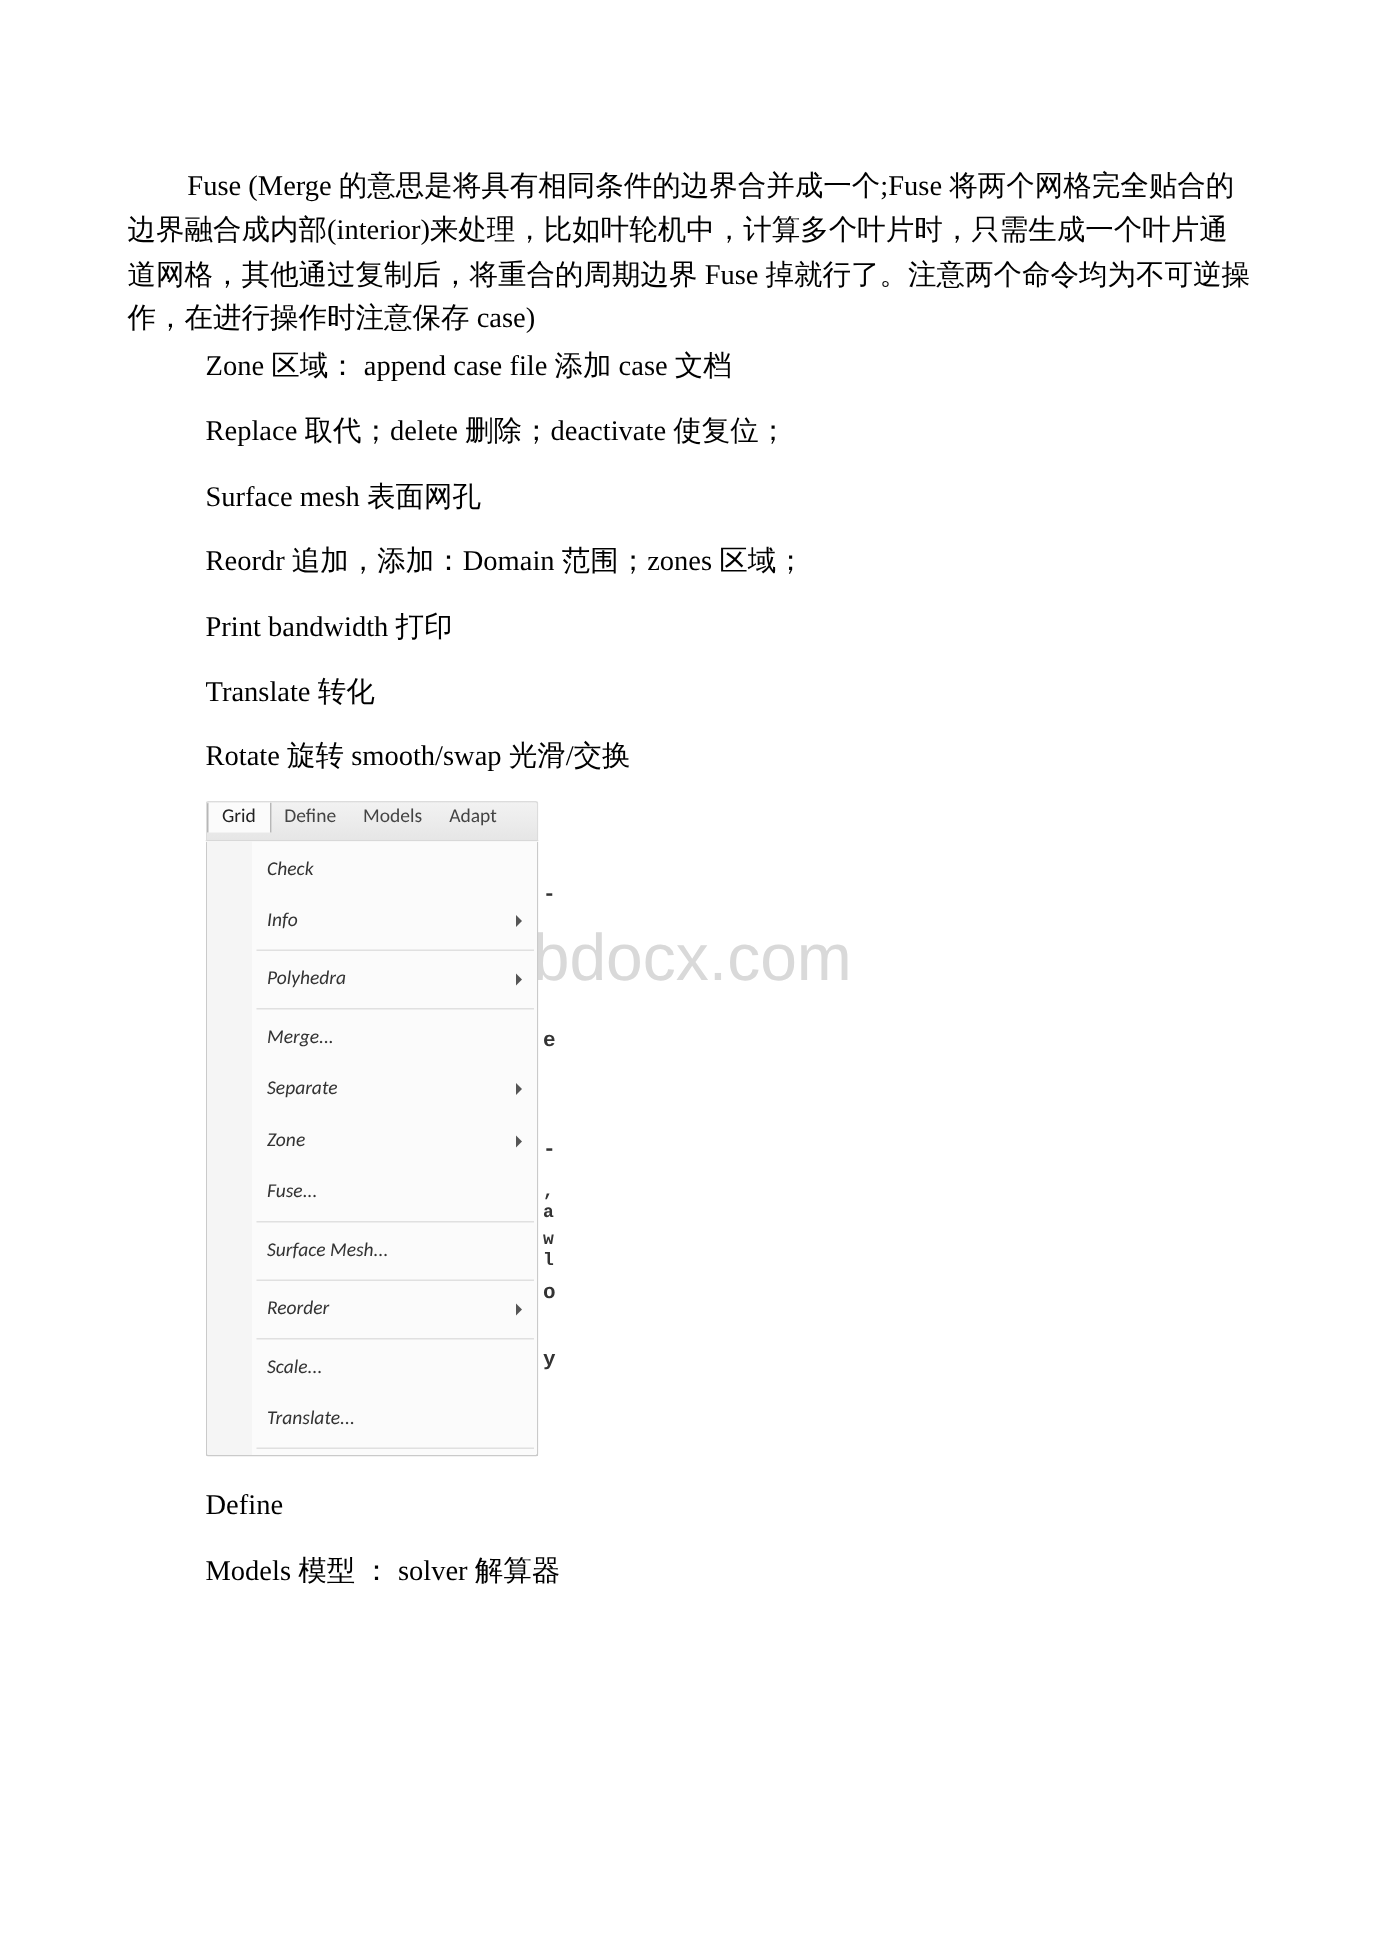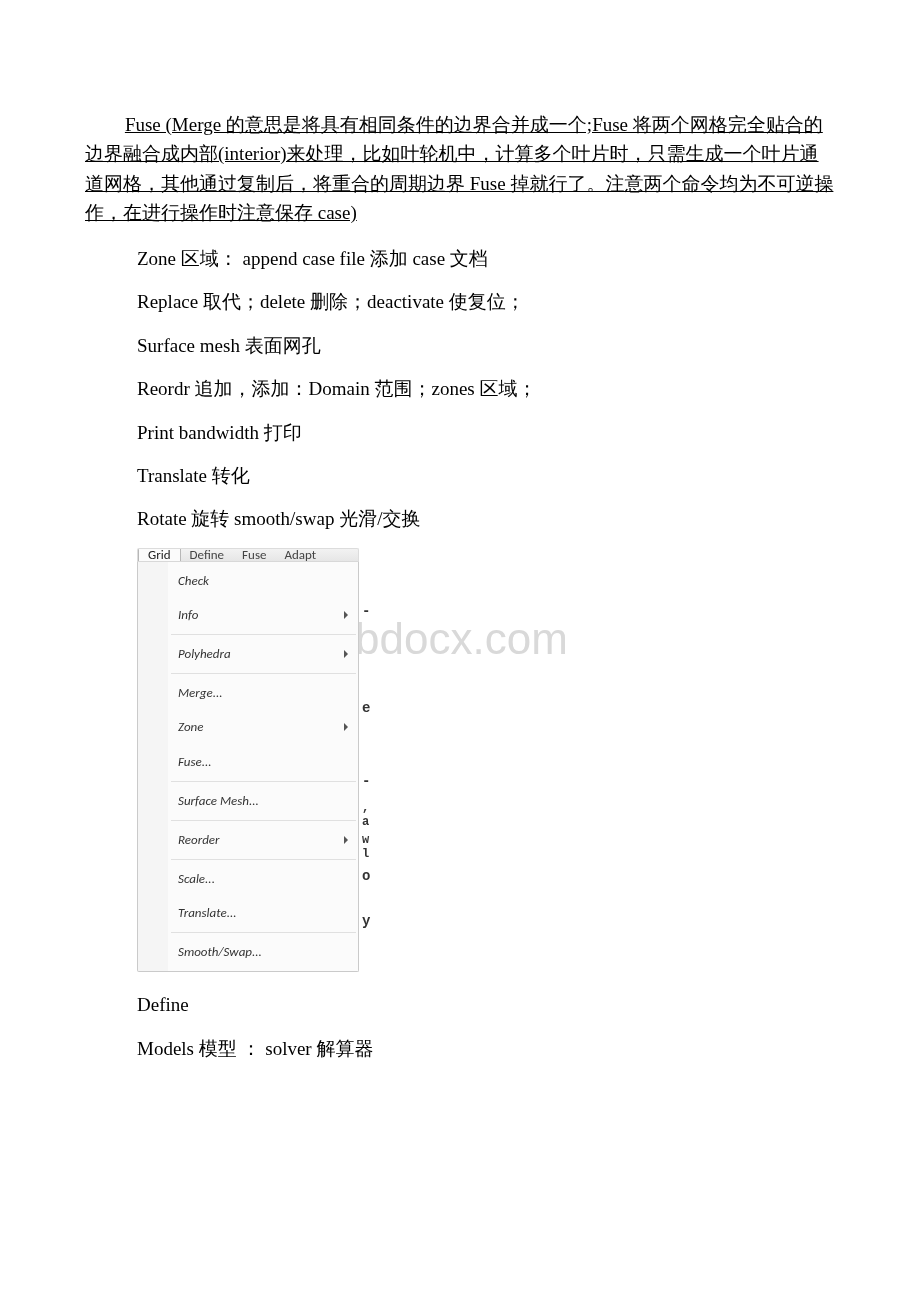--- a/index.html
+++ b/index.html
@@ -8,22 +8,21 @@
       height: 1302px;
       background: #fff;
       font-family: "Times New Roman", "SimSun", serif;
       font-size: 19px;
       color: #000;
       padding: 110px 85px 0 85px;
       position: relative;
       line-height: 1.55;
     }
     .para {
-      margin-bottom: 16px;
-      text-decoration: underline;
+      margin-bottom: 2px;
     }
     .para-indent {
       text-indent: 2.1em;
     }
     .sub-indent {
       padding-left: 52px;
       margin-bottom: 14px;
     }
 
     .menu-container {
@@ -34,22 +33,22 @@
       width: 222px;
     }
 
     .menu-bar {
       display: flex;
       background: linear-gradient(#f2f2f2, #e6e6e6);
       font-family: "Calibri", "Tahoma", sans-serif;
       font-size: 13px;
       border-bottom: 1px solid #d8d8d8;
       overflow: hidden;
-      height: 14px;
-      align-items: center;
+      height: 27px;
+      align-items: flex-start;
       border-radius: 2px 2px 0 0;
       border-top: 1px solid #dcdcdc;
       border-left: 1px solid #dcdcdc;
       border-right: 1px solid #dcdcdc;
     }
     .menu-bar div {
       padding: 0 9px;
       color: #444;
       cursor: default;
     }
@@ -137,41 +136,41 @@
   <p class="sub-indent">Surface mesh 表面网孔</p>
   <p class="sub-indent">Reordr 追加，添加：Domain 范围；zones 区域；</p>
   <p class="sub-indent"> Print bandwidth 打印</p>
   <p class="sub-indent">Translate 转化</p>
   <p class="sub-indent">Rotate 旋转 smooth/swap 光滑/交换</p>
 
   <div class="menu-container">
     <div class="menu-bar">
       <div class="active">Grid</div>
       <div>Define</div>
-      <div>Fuse</div>
+      <div>Models</div>
       <div>Adapt</div>
     </div>
     <div class="dropdown">
       <div class="item">Check</div>
       <div class="item"><span>Info</span><span class="arrow"></span></div>
       <div class="sep"></div>
       <div class="item"><span>Polyhedra</span><span class="arrow"></span></div>
       <div class="sep"></div>
       <div class="item">Merge...</div>
+      <div class="item"><span>Separate</span><span class="arrow"></span></div>
       <div class="item"><span>Zone</span><span class="arrow"></span></div>
       <div class="item">Fuse...</div>
       <div class="sep"></div>
       <div class="item">Surface Mesh...</div>
       <div class="sep"></div>
       <div class="item"><span>Reorder</span><span class="arrow"></span></div>
       <div class="sep"></div>
       <div class="item">Scale...</div>
       <div class="item">Translate...</div>
       <div class="sep"></div>
-      <div class="item">Smooth/Swap...</div>
     </div>
 
     <div class="side-letters sl1">-</div>
     <div class="side-letters sl2">e</div>
     <div class="side-letters sl3">-</div>
     <div class="side-letters sl4">,
 a</div>
     <div class="side-letters sl5">w
 l</div>
     <div class="side-letters sl6">o</div>

